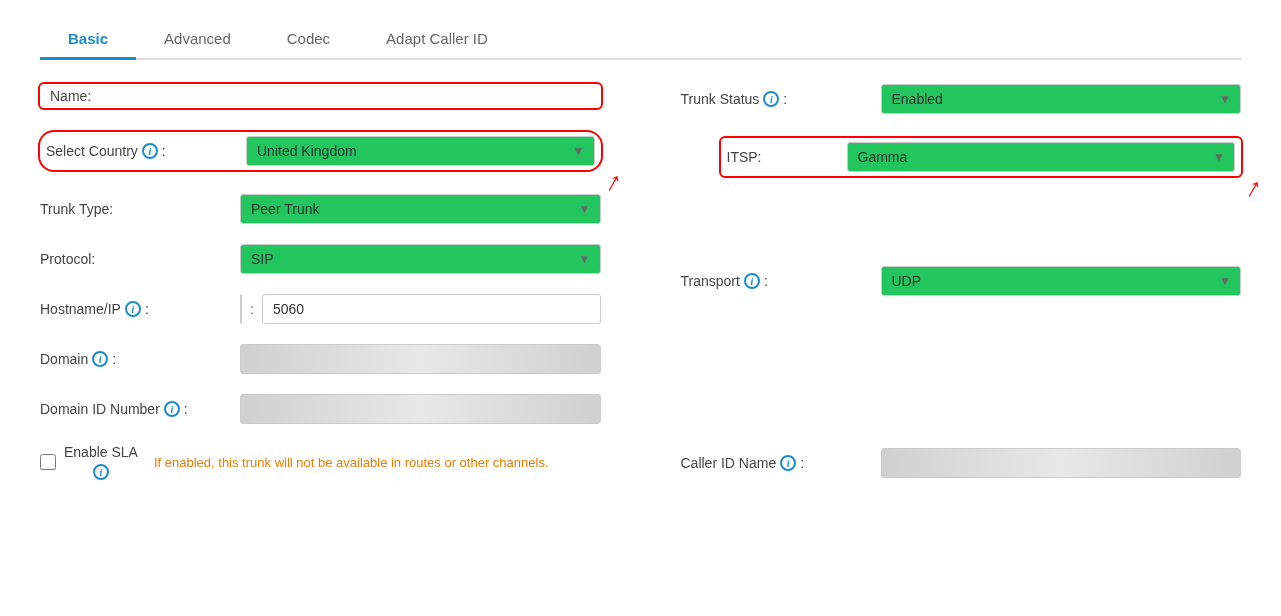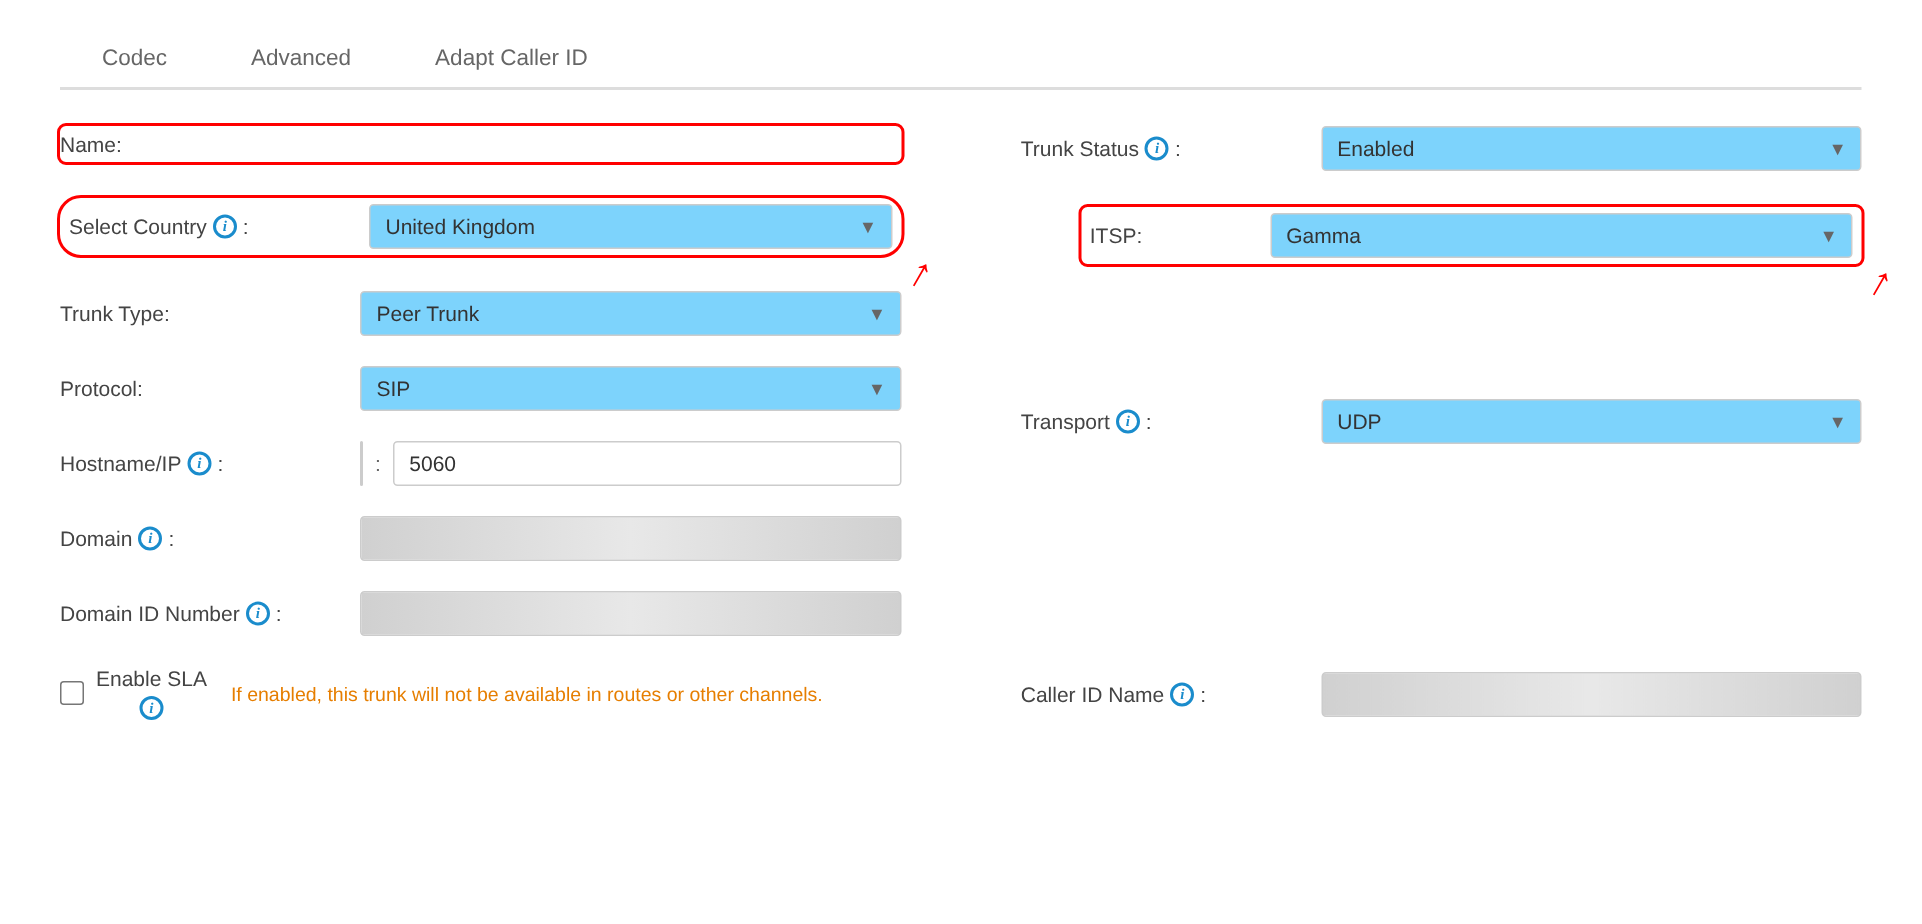--- a/index.html
+++ b/index.html
@@ -78,21 +78,21 @@
       width: 100%;
     }
     select {
       width: 100%;
       padding: 6px 30px 6px 10px;
       border: 1px solid #ccc;
       border-radius: 3px;
       font-size: 14px;
       color: #333;
       appearance: none;
-      background: #7dd3fc;
+      background: #22c55e;
       cursor: pointer;
       outline: none;
     }
     .select-arrow {
       position: absolute;
       right: 10px;
       top: 50%;
       transform: translateY(-50%);
       pointer-events: none;
       color: #666;
@@ -154,31 +154,32 @@
     }
     .itsp-row .form-label { width: 120px; min-width: 80px; }
   </style>
 </head>
 <body>
 
 <div class="page-container">
 
 
   <div class="tabs">
+    <div class="tab active">Basic</div>
+    <div class="tab">Advanced</div>
     <div class="tab">Codec</div>
-    <div class="tab">Advanced</div>
     <div class="tab">Adapt Caller ID</div>
   </div>
 
   <div class="form-section">
 
     <div class="form-col">
 
       <div class="form-row" style="margin-bottom:24px;">
-        <div style="outline:2px solid red; border-radius:4px; display:flex; align-items:center; width:100%; padding:4px 0;">
+        <div style="outline:2px solid red; border-radius:4px; display:flex; align-items:center; width:100%; padding:4px 10px;">
           <div class="form-label">Name:</div>
         </div>
       </div>
 
       <div class="form-row" style="margin-bottom:24px; position:relative;">
         <div style="outline:2px solid red; border-radius:14px; display:flex; align-items:center; width:100%; padding:4px 6px;">
           <div class="form-label">
             <span>Select Country</span>
             <span class="info-icon">i</span>
             <span>:</span>

